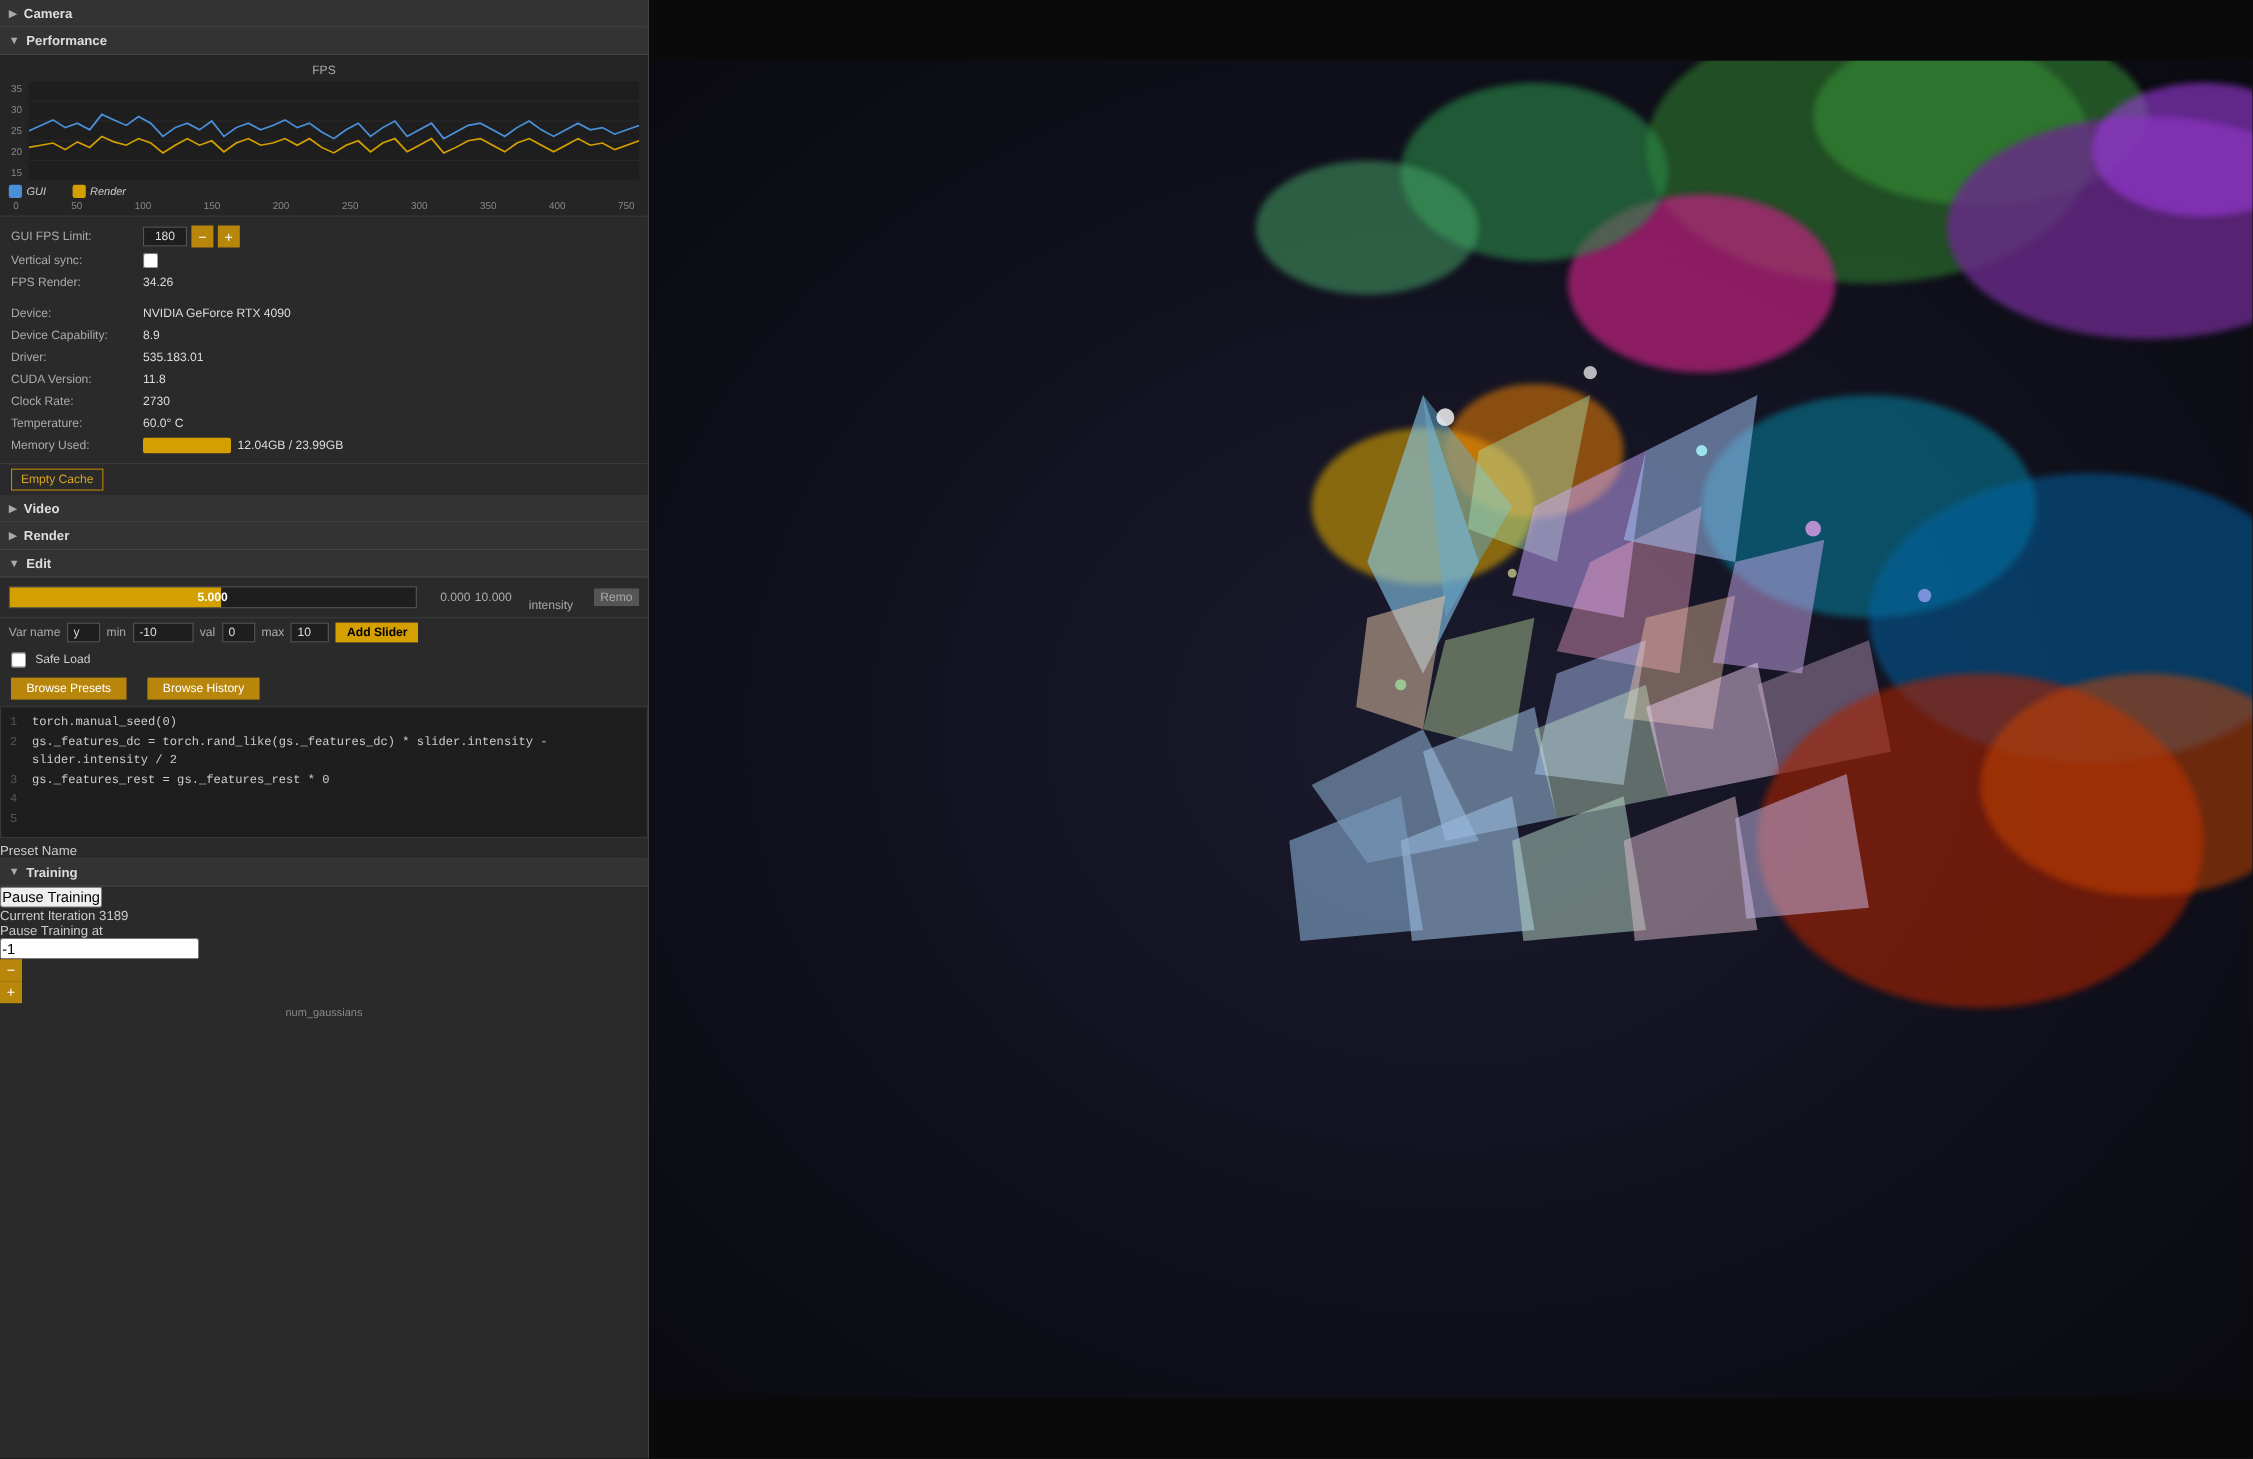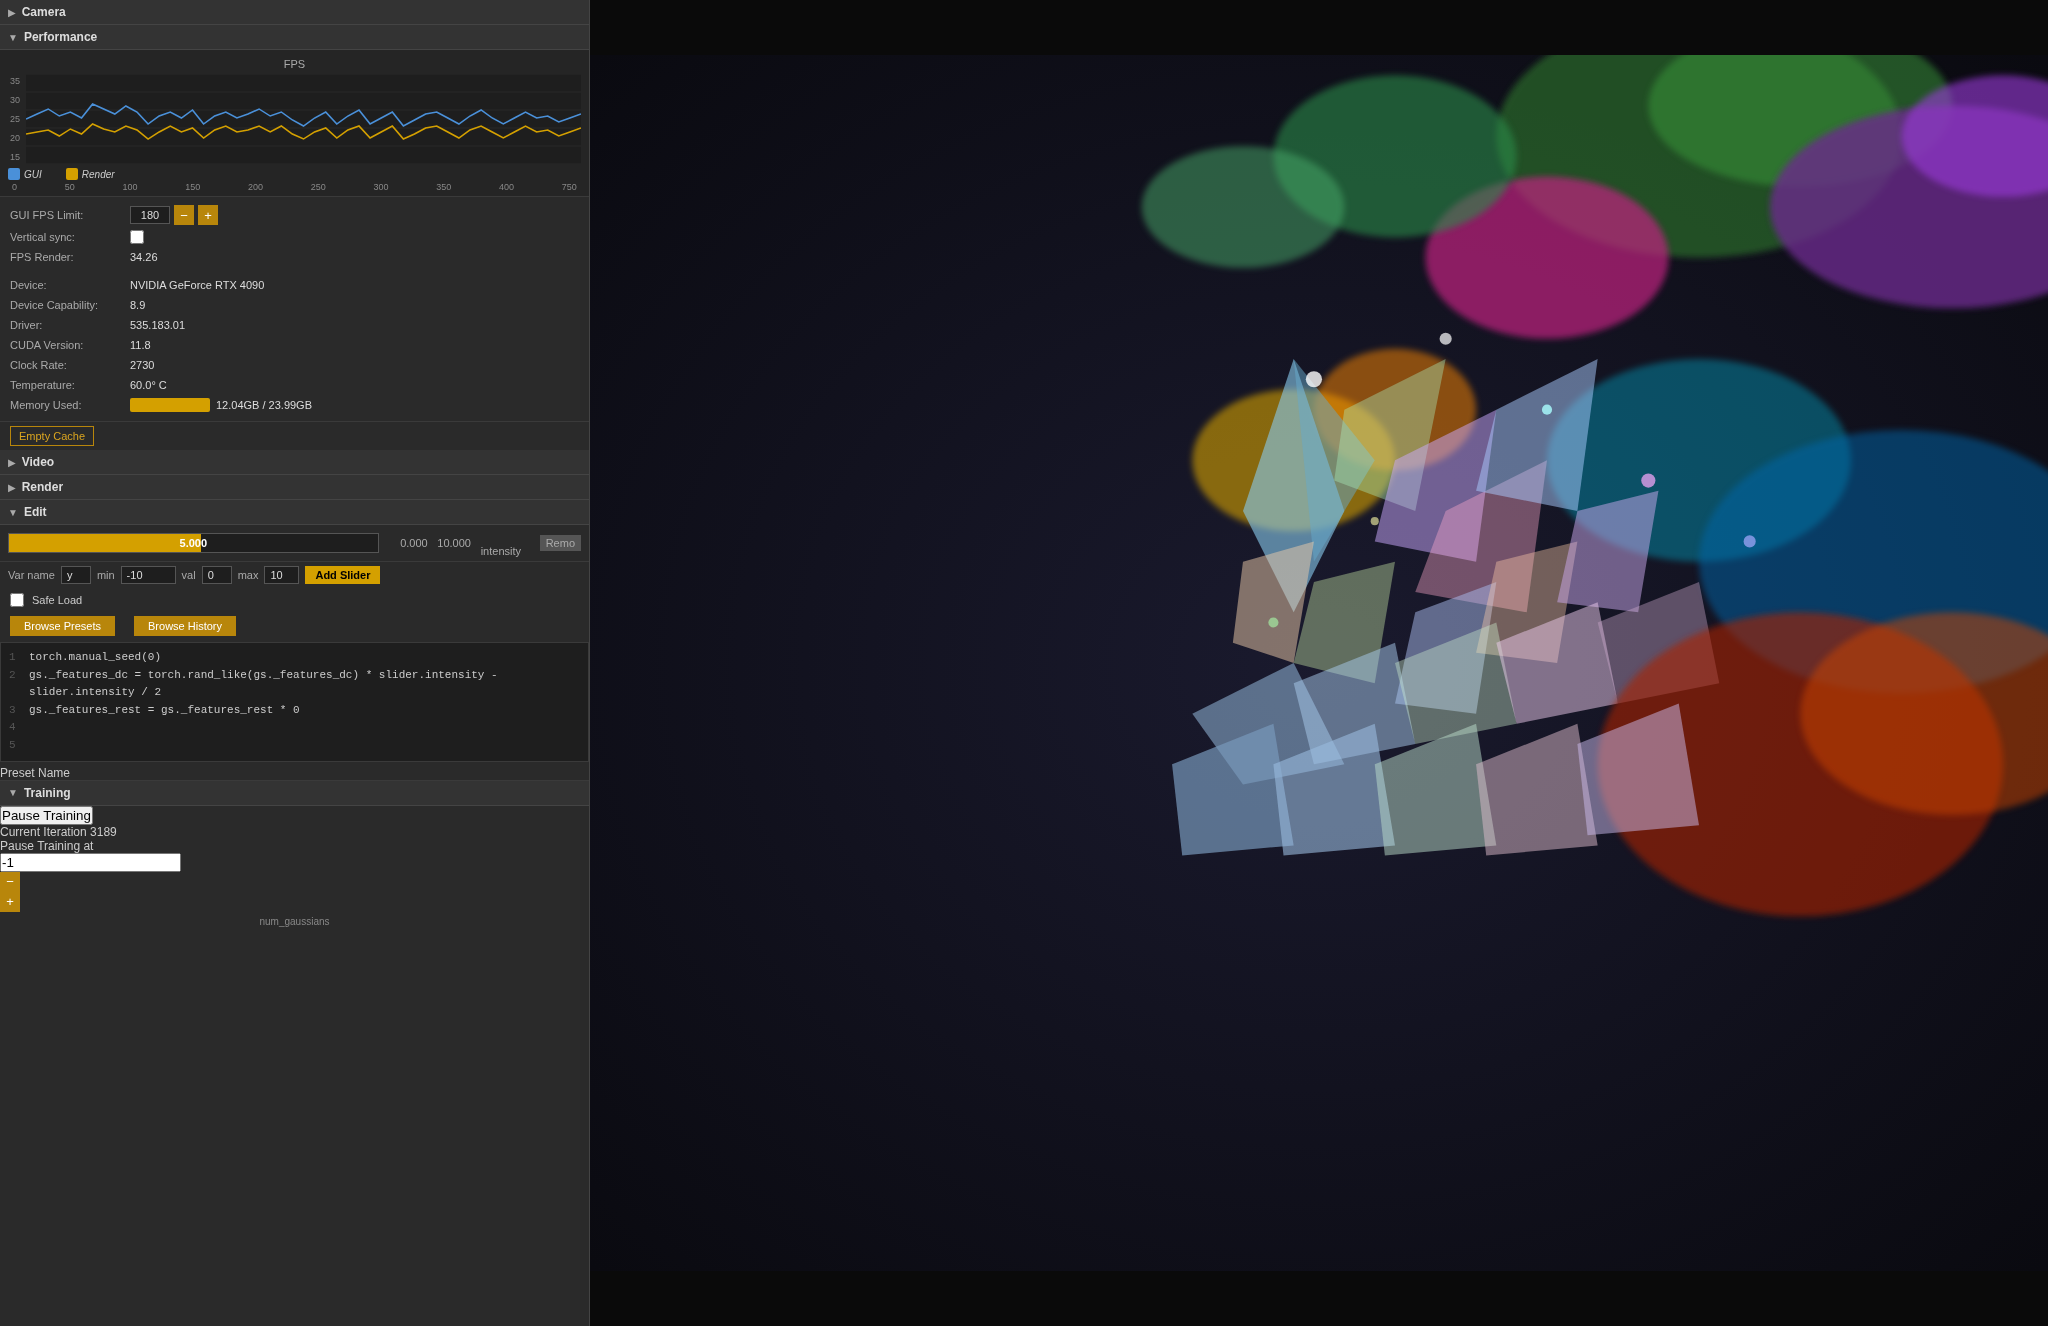--- a/index.html
+++ b/index.html
@@ -453,21 +453,21 @@
       <span class="arrow">▼</span>
       <span class="title">Edit</span>
     </div>
 
     <div class="slider-row">
       <div class="slider-track" style="flex:1; min-width:120px;">
         <div class="slider-fill"></div>
         <span class="slider-value-label">5.000</span>
       </div>
       <span class="slider-num" style="width:45px; text-align:right; color:#aaa;">0.000</span>
-      <span class="slider-num" style="width:45px; text-align:center; color:#aaa;">10.000</span>
+      <span class="slider-num" style="width:45px; text-align:left; color:#aaa;">10.000</span>
       <span class="slider-label">intensity</span>
       <button class="remove-btn">Remo</button>
     </div>
 
     <div class="var-row">
       <span class="var-label">Var name</span>
       <input type="text" class="var-input" style="width: 30px;" value="y">
       <span class="var-label">min</span>
       <input type="text" class="var-input" style="width: 55px;" value="-10">
       <span class="var-label">val</span>

